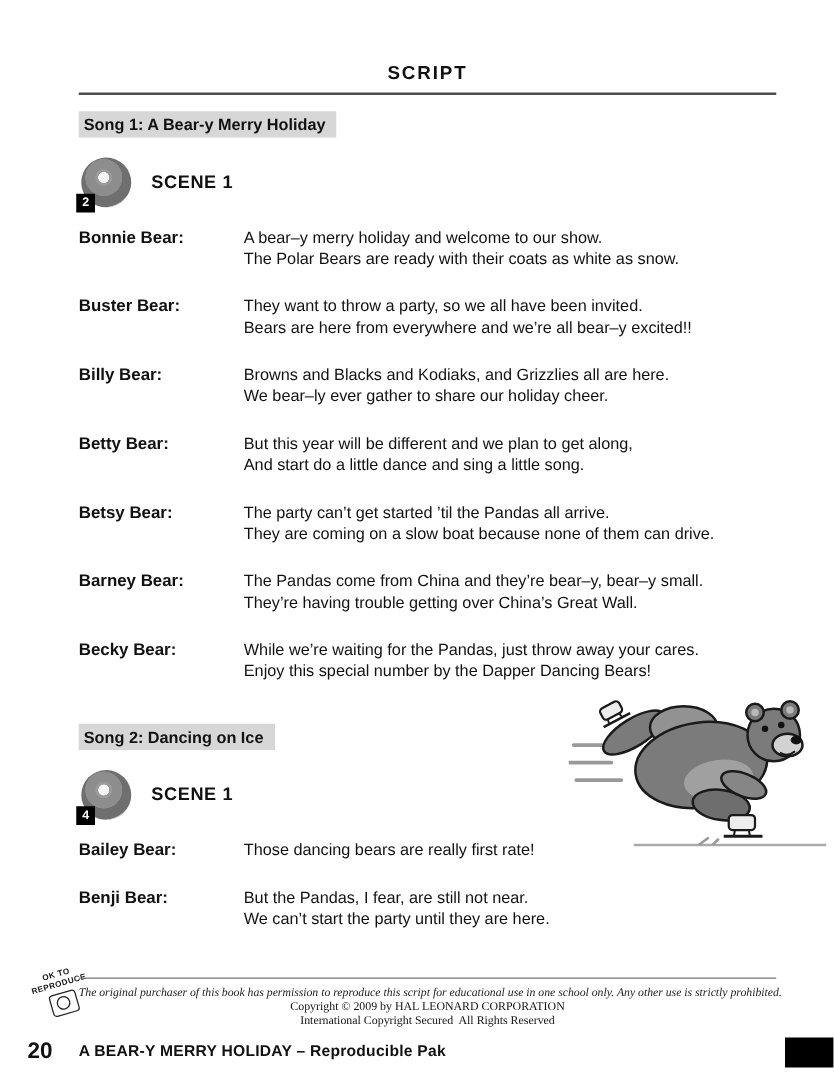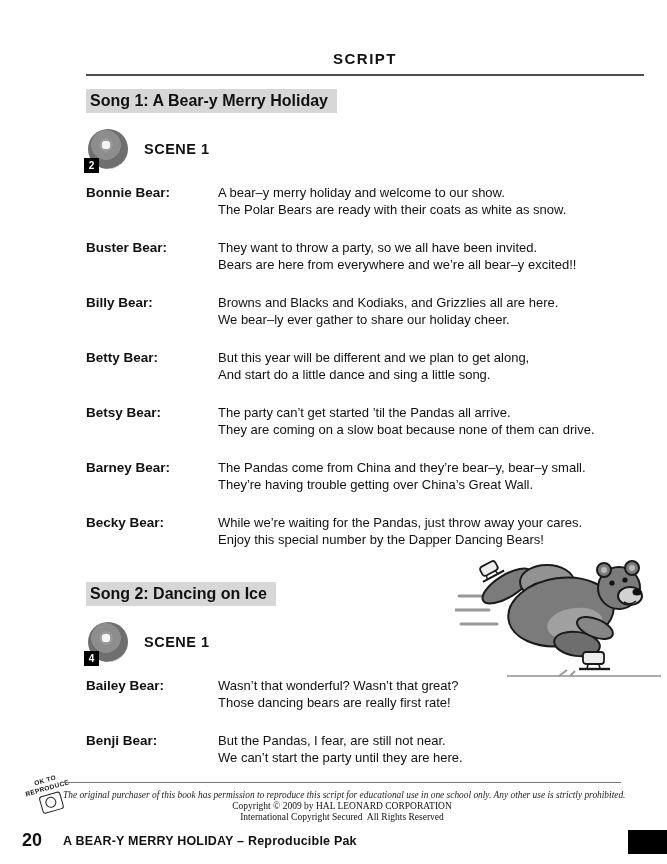--- a/index.html
+++ b/index.html
@@ -1,21 +1,21 @@
 <!DOCTYPE html>
 <html><head>
 <meta charset="utf-8">
 <style>
   html,body{margin:0;padding:0;background:#fff;}
   .page{position:relative;width:667px;height:864px;background:#fff;color:#111;
         font-family:"Liberation Sans",sans-serif;overflow:hidden;}
-  .content{position:absolute;left:63px;top:50px;width:558px;margin-left:23px;}
+  .content{position:absolute;left:63px;top:50px;width:558px;}
   .doc-title{text-align:center;font-size:15px;font-weight:bold;letter-spacing:1.5px;}
   .title-rule{height:2px;background:#4d4d4d;margin-top:7px;}
-  .song-heading{display:inline-block;background:#d7d7d7;font-weight:bold;font-size:16px;
+  .song-heading{display:inline-block;background:#d7d7d7;font-weight:bold;font-size:13px;
                 padding:3px 9px 3px 4px;margin-top:13px;}
   .scene-row{display:flex;align-items:center;gap:16px;margin:15px 0 14px 2px;height:42px;}
   .cd{width:40px;height:40px;position:relative;flex:none;}
   .cd-disc{width:40px;height:40px;border-radius:50%;
            background:radial-gradient(circle at 45% 40%, #f5f5f5 0 13%, #9a9a9a 14% 20%,
                       #8d8d8d 21% 45%, #6f6f6f 46% 72%, #b5b5b5 73% 86%, #787878 87% 100%);}
   .cd-badge{position:absolute;left:-4px;bottom:-4px;width:15px;height:15px;background:#000;
             color:#fff;font-weight:bold;font-size:10px;display:flex;align-items:center;justify-content:center;}
   .scene-label{font-size:14.5px;font-weight:bold;letter-spacing:.5px;}
   .dlg{display:flex;margin-bottom:21px;}
@@ -124,21 +124,20 @@
         <div class="cd">
           <div class="cd-disc"></div>
           <div class="cd-badge">4</div>
         </div>
         <div class="scene-label">SCENE 1</div>
       </div>
 
       <div class="dlg">
         <div class="who">Bailey Bear:</div>
         <div class="what">
-          <div>Wasn’t that wonderful? Wasn’t that great?</div>
           <div>Those dancing bears are really first rate!</div>
         </div>
       </div>
 
       <div class="dlg">
         <div class="who">Benji Bear:</div>
         <div class="what">
           <div>But the Pandas, I fear, are still not near.</div>
           <div>We can’t start the party until they are here.</div>
         </div>

